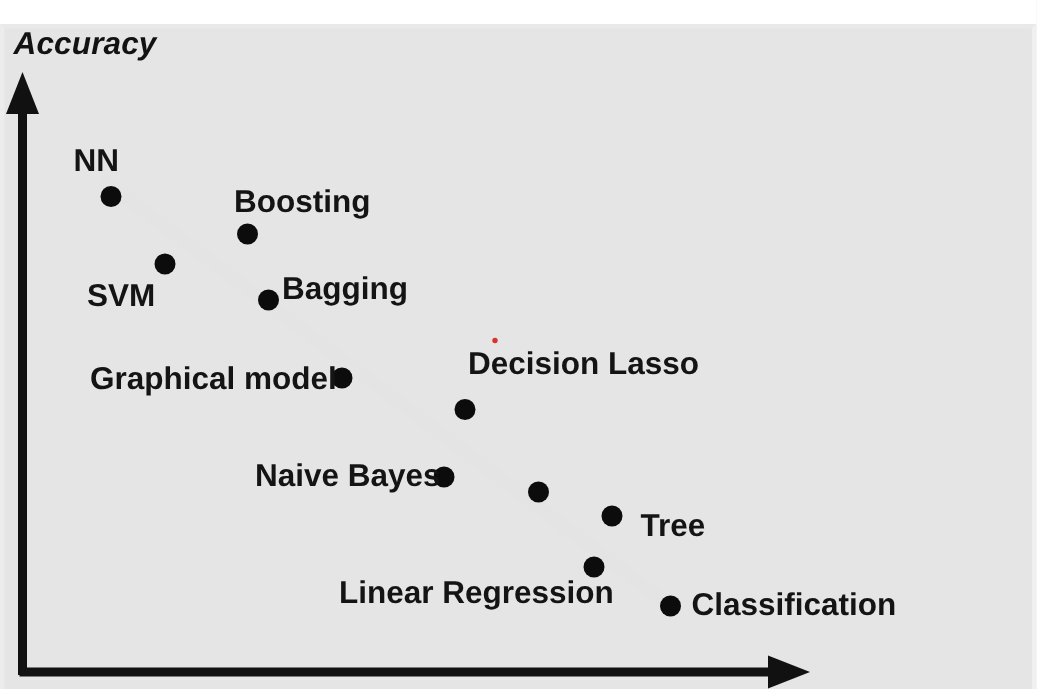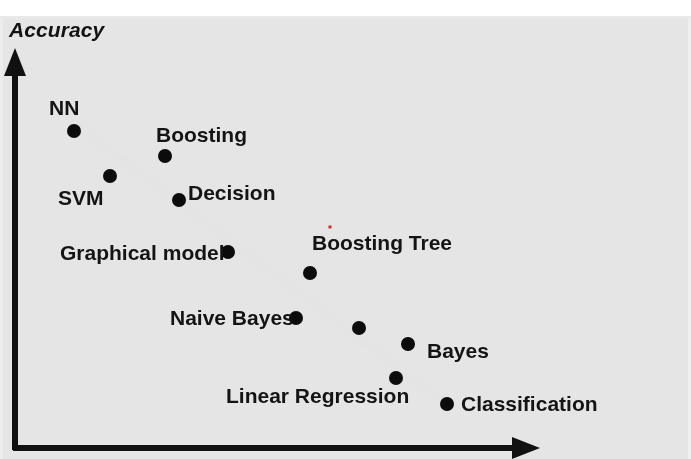--- a/index.html
+++ b/index.html
@@ -104,22 +104,22 @@
   <div class="data-dot" style="left:303px; top:250px; width:14px; height:14px;"></div>
   <div class="data-dot" style="left:289px; top:295px; width:14px; height:14px;"></div>
   <div class="data-dot" style="left:352px; top:305px; width:14px; height:14px;"></div>
   <div class="data-dot" style="left:401px; top:321px; width:14px; height:14px;"></div>
   <div class="data-dot" style="left:389px; top:355px; width:14px; height:14px;"></div>
   <div class="data-dot" style="left:440px; top:381px; width:14px; height:14px;"></div>
 
   <div class="point-label" style="left:49px; top:81px;">NN</div>
   <div class="point-label" style="left:58px; top:171px;">SVM</div>
   <div class="point-label" style="left:156px; top:108px;">Boosting</div>
-  <div class="point-label" style="left:188px; top:166px;">Decision</div>
+  <div class="point-label" style="left:188px; top:166px;">Bagging</div>
   <div class="point-label" style="left:60px; top:226px;">Graphical model</div>
-  <div class="point-label" style="left:312px; top:216px;">Boosting Tree</div>
+  <div class="point-label" style="left:312px; top:216px;">Decision Lasso</div>
   <div class="point-label" style="left:170px; top:291px;">Naive Bayes</div>
-  <div class="point-label" style="left:427px; top:324px;">Bayes</div>
+  <div class="point-label" style="left:427px; top:324px;">Tree</div>
   <div class="point-label" style="left:226px; top:369px;">Linear Regression</div>
   <div class="point-label" style="left:461px; top:377px;">Classification</div>
 
   <div class="page-border"></div>
 </div>
 
 </body></html>

